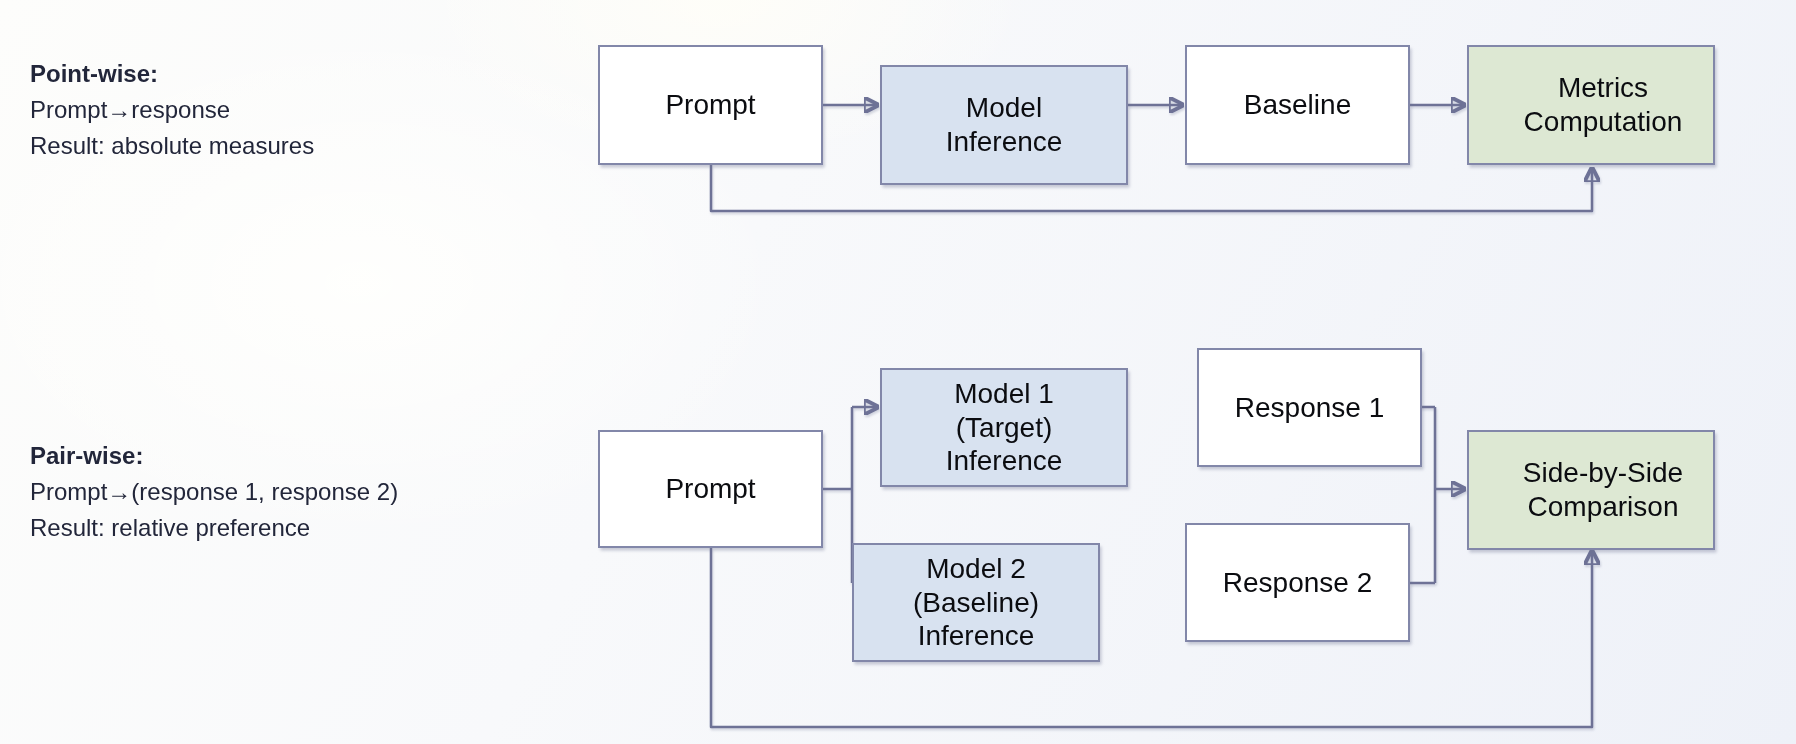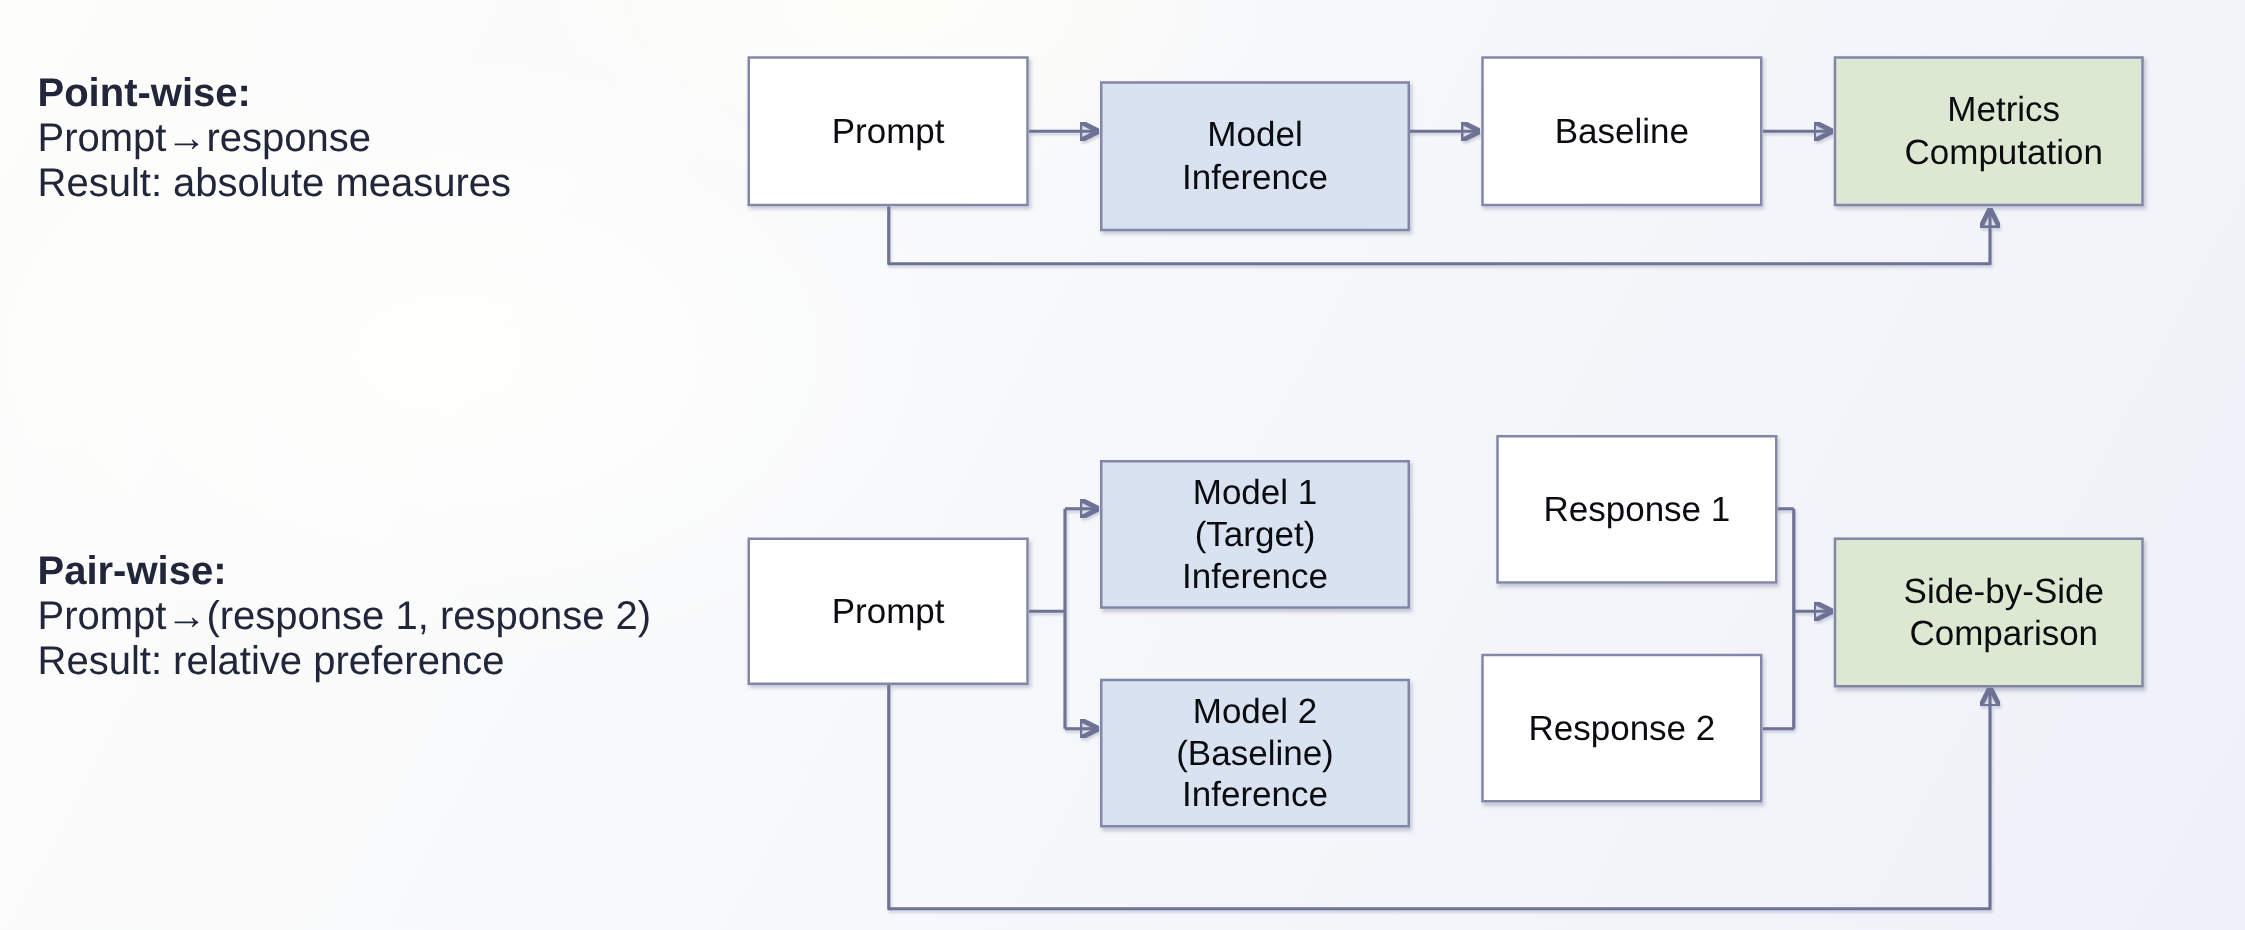--- a/index.html
+++ b/index.html
@@ -15,21 +15,21 @@
     background:
       radial-gradient(ellipse 620px 380px at 20% 38%, rgba(255,255,253,0.95), rgba(255,255,253,0) 70%),
       radial-gradient(ellipse 420px 220px at 40% 0%, rgba(255,254,248,0.9), rgba(255,254,248,0) 75%),
       linear-gradient(118deg, #fdfdfb 0%, #f8f9fb 40%, #eef1f8 100%);
   }
 
   
   .side-label {
     position: absolute;
     left: 30px;
-    font-size: 32px;
+    font-size: 24px;
     line-height: 36px;
     color: #22263a;
     white-space: nowrap;
   }
   .side-label .heading { font-weight: bold; }
 
   
   .box {
     position: absolute;
     box-sizing: border-box;
@@ -108,21 +108,21 @@
   <div class="side-label" style="top:438px;">
     <div class="heading">Pair-wise:</div>
     <div>Prompt→(response 1, response 2)</div>
     <div>Result: relative preference</div>
   </div>
 
   <div class="box" style="left:598px; top:430px; width:225px; height:118px;">Prompt</div>
   <div class="box blue" style="left:880px; top:348px; width:248px; height:119px;">Model 1
 (Target)
 Inference</div>
-  <div class="box blue" style="left:880px; top:523px; width:248px; height:119px;">Model 2
+  <div class="box blue" style="left:852px; top:523px; width:248px; height:119px;">Model 2
 (Baseline)
 Inference</div>
   <div class="box" style="left:1185px; top:348px; width:225px; height:119px;margin-left:12px;">Response 1</div>
   <div class="box" style="left:1185px; top:523px; width:225px; height:119px;">Response 2</div>
   <div class="box green" style="left:1467px; top:430px; width:248px; height:120px;">Side-by-Side
 Comparison</div>
 
 </div>
 
 </body></html>

